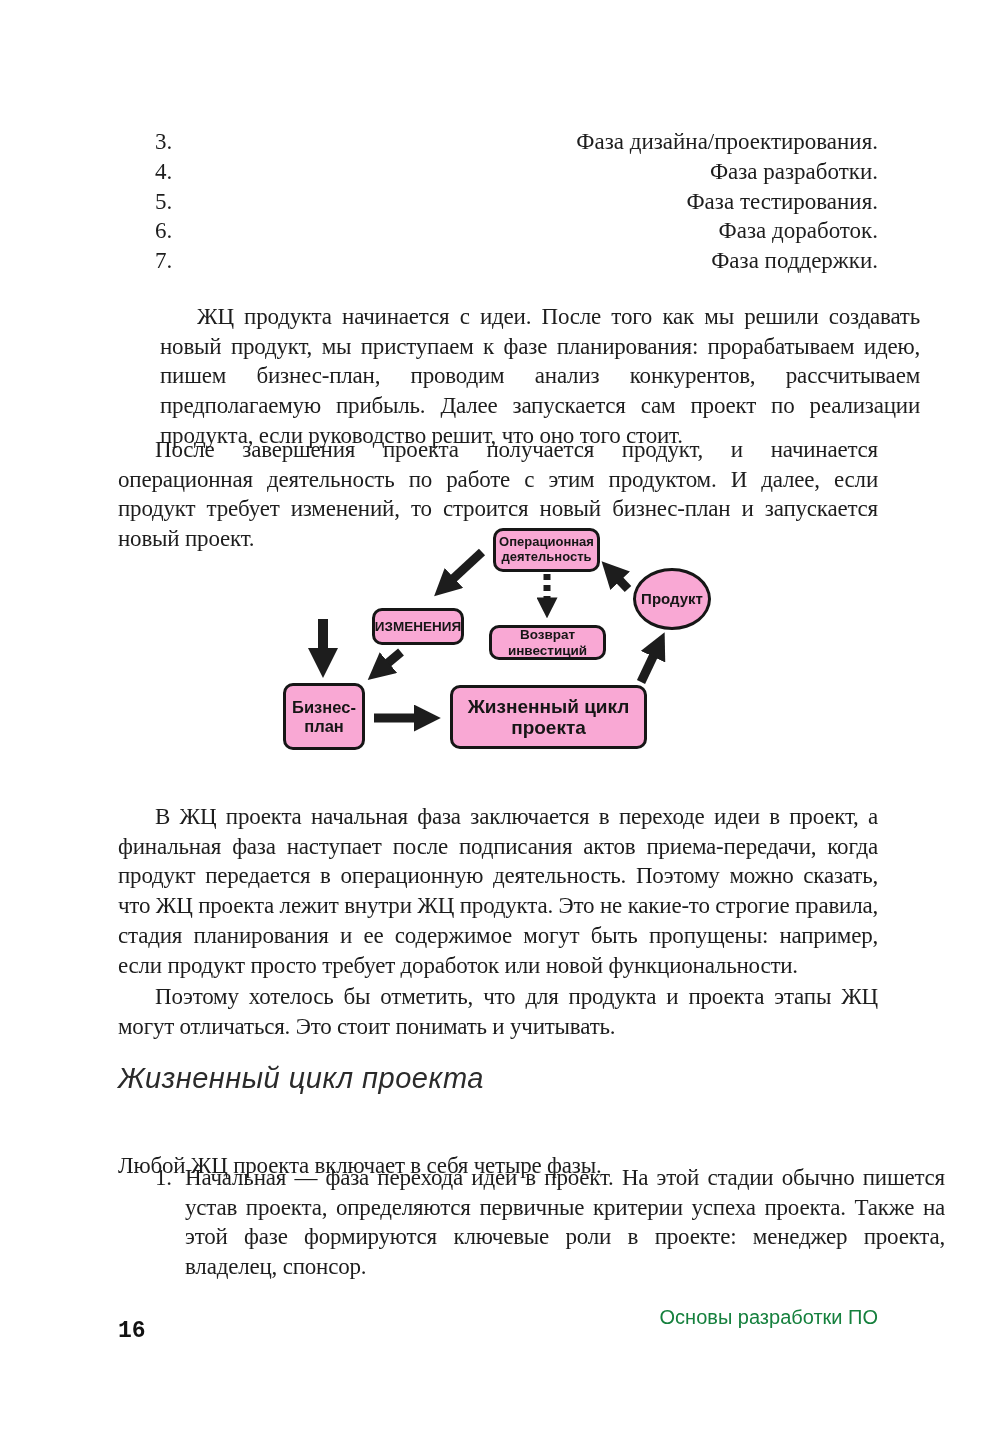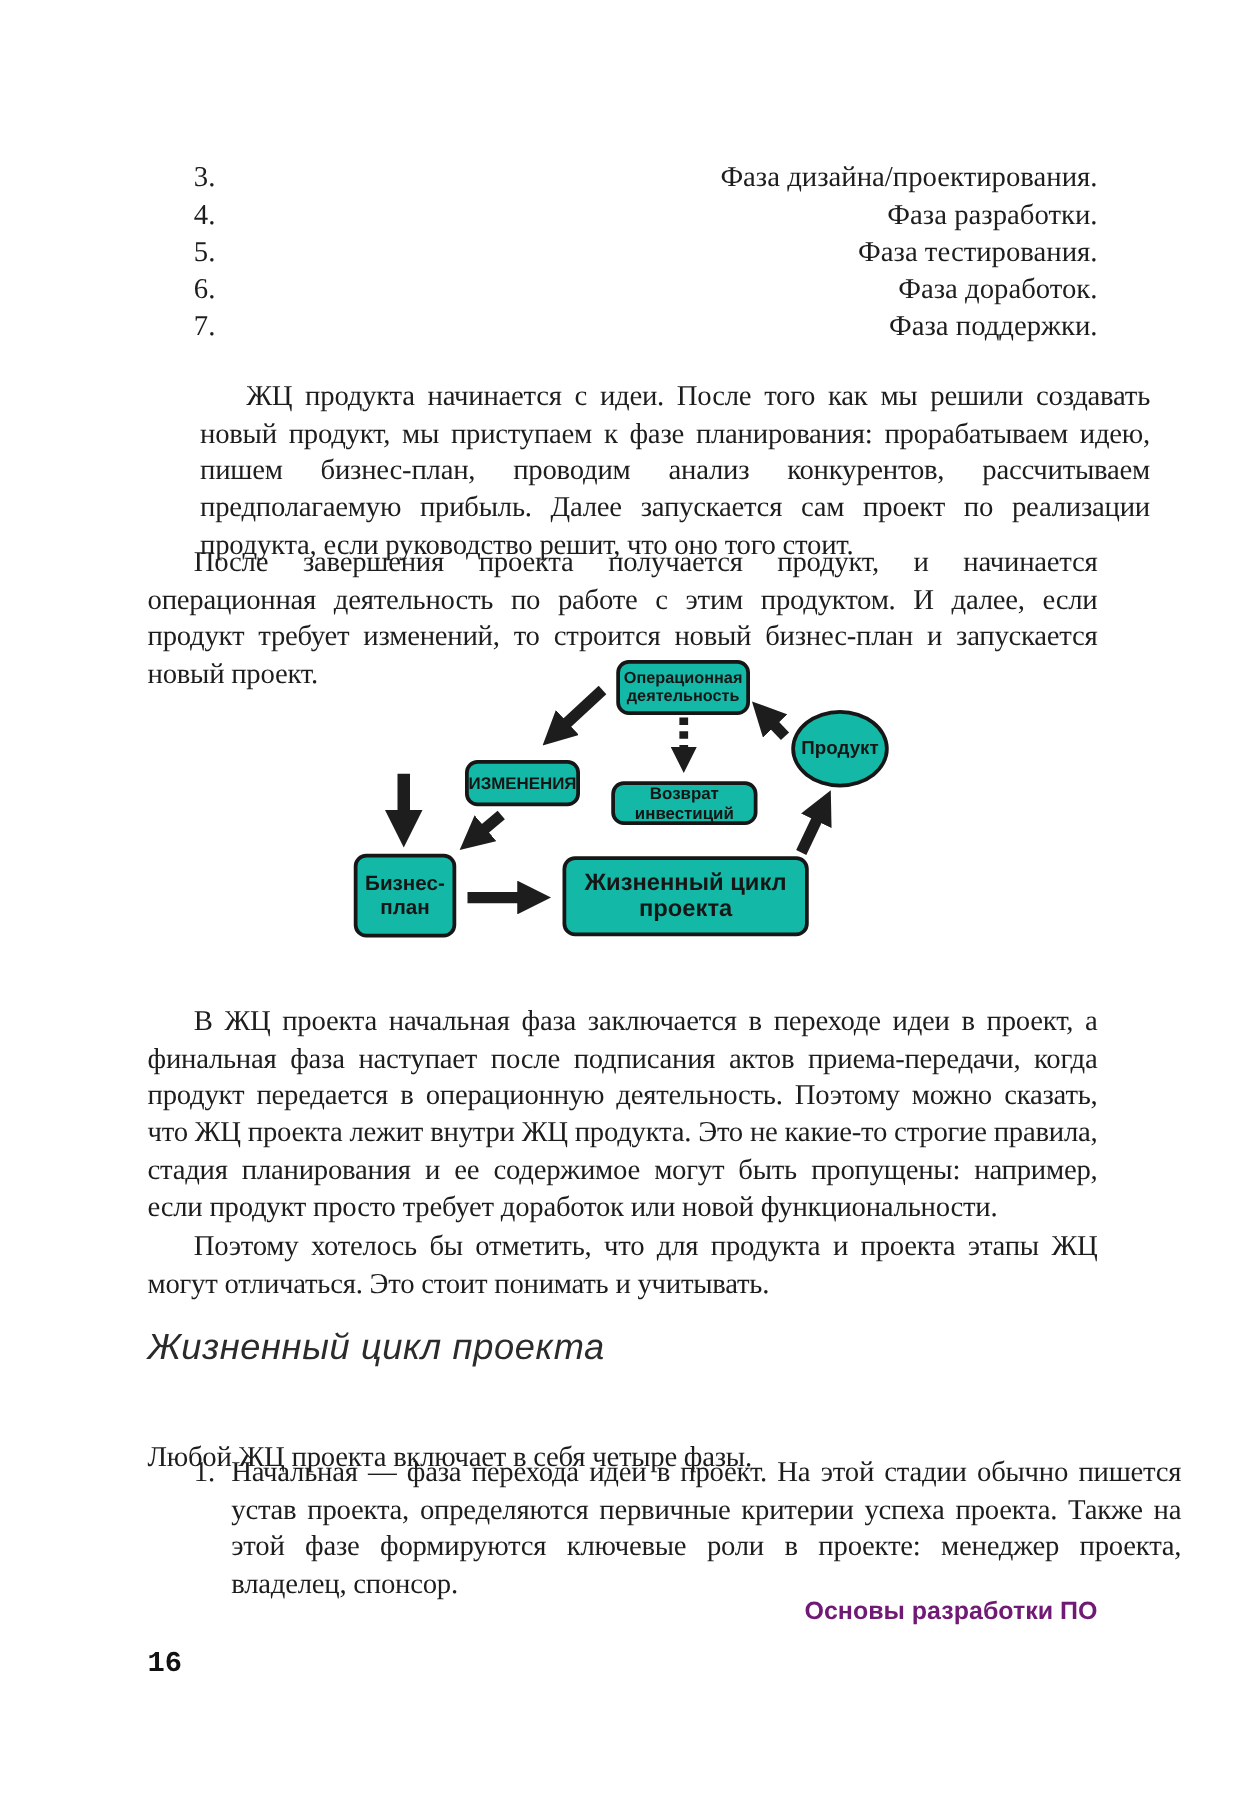--- a/index.html
+++ b/index.html
@@ -24,42 +24,42 @@
   
   .heading{
     position:absolute;left:118px;top:1062px;width:760px;
     font-family:"Liberation Sans", sans-serif;font-style:italic;font-weight:normal;
     font-size:29px;letter-spacing:0.5px;color:#2b2b2b;margin:0;
   }
   
   .diagram{position:absolute;left:270px;top:522px;width:452px;height:240px;}
   .diagram svg{position:absolute;left:0;top:0;z-index:0;}
   .node{
-    position:absolute;box-sizing:border-box;border:3px solid #161616;background:#14b8a6;
+    position:absolute;box-sizing:border-box;border:3px solid #161616;background:#f9a8d4;
     display:flex;align-items:center;justify-content:center;text-align:center;
     font-family:"Liberation Sans", sans-serif;font-weight:bold;color:#161616;
     line-height:1.12;z-index:1;
   }
   .rectn{border-radius:10px;}
   .ellipsen{border-radius:50%;}
   .n-idea{left:12px;top:23px;width:83px;height:71px;font-size:17px;}
   .n-oper{left:223px;top:6px;width:107px;height:44px;font-size:13px;}
   .n-product{left:363px;top:46px;width:78px;height:62px;font-size:15px;}
   .n-changes{left:102px;top:86px;width:92px;height:37px;font-size:13.5px;}
   .n-roi{left:219px;top:103px;width:117px;height:35px;font-size:13.5px;}
   .n-bp{left:13px;top:161px;width:82px;height:67px;font-size:16.5px;}
   .n-lc{left:180px;top:163px;width:197px;height:64px;font-size:19px;}
   
   .footer-num{
     position:absolute;left:118px;top:1318px;
     font-family:Liberation Mono, monospace;font-weight:bold;font-size:23px;color:#121212;
   }
   .footer-title{
-    position:absolute;right:108px;top:1278px;
-    font-family:"Liberation Sans", sans-serif;font-weight:bold;font-size:20px;color:#701a75;
+    position:absolute;right:108px;top:1306px;
+    font-family:"Liberation Sans", sans-serif;font-weight:normal;font-size:20px;color:#15803d;
   }
 </style>
 </head>
 <body>
 
 <div class="toplist">
   <div class="li">
     <span class="num">3.</span>
     <span class="txt">Фаза дизайна/проектирования.</span>
   </div>

